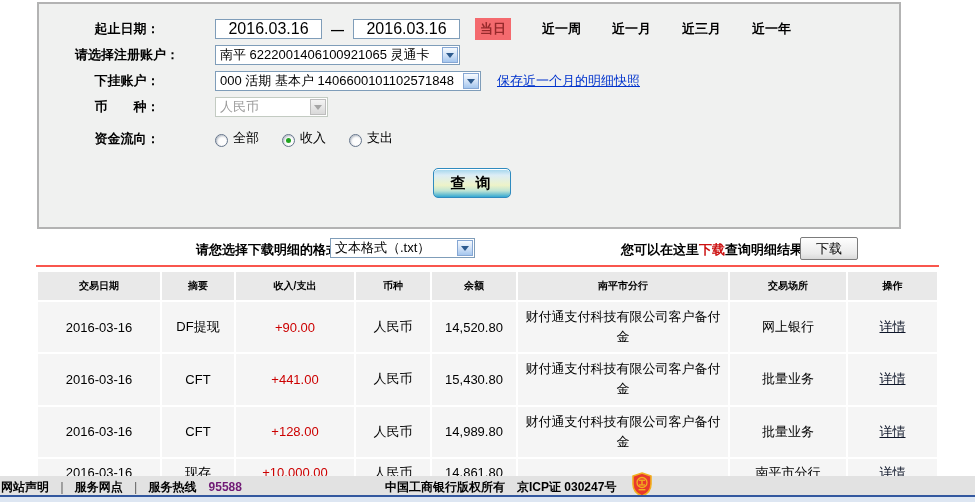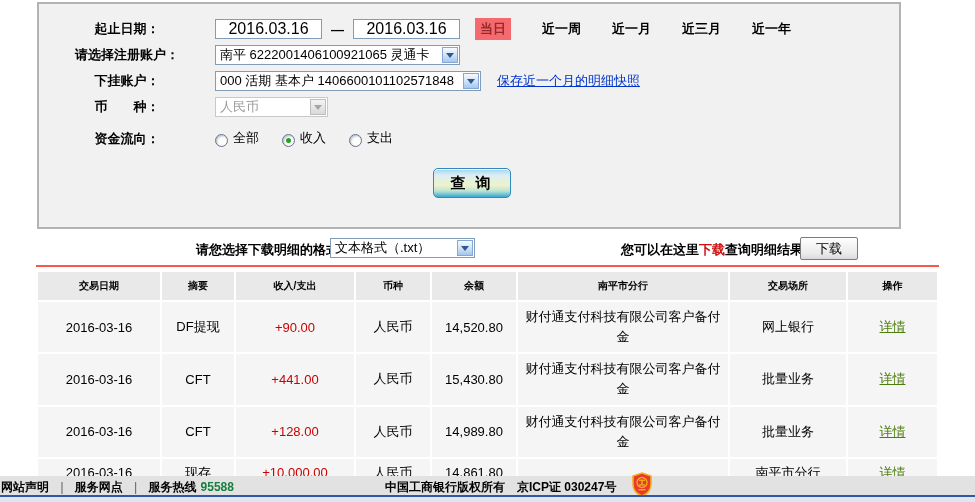--- a/index.html
+++ b/index.html
@@ -84,27 +84,27 @@
 
   .red-line { position:absolute; top:265px; left:36px; width:903px; height:2px; background:#f9564d; }
 
   
   .table-wrap { position:absolute; top:270px; left:36px; }
   table.results { border-collapse:separate; border-spacing:2px; width:903px; table-layout:fixed; background:#fff; }
   table.results th { background:#e9e9e9; font-weight:bold; height:28px; padding:1px 2px; font-size:10px; text-align:center; }
   table.results td { background:#f5f5f5; text-align:center; padding:5px 2px; font-size:13px; word-break:break-all; }
   td.amt { color:#cc0000; }
   td.cp { line-height:1.55; }
-  .detail-link { color:#4d7c0f; text-decoration:underline; cursor:pointer; }
+  .detail-link { color:#0f172a; text-decoration:underline; cursor:pointer; }
 
   
   .footer { position:absolute; top:476px; left:0; width:975px; height:19px; background:#e2e2e2; font-size:12px; font-weight:bold; }
   .f-left { position:absolute; left:1px; top:3px; white-space:nowrap; }
   .f-sep { margin:0 7px; color:#333; font-weight:normal; }
-  .hotline { color:#15803d; margin-left:4px; }
+  .hotline { color:#701a75; margin-left:12px; }
   .f-center { position:absolute; left:385px; top:3px; white-space:pre; }
   .f-shield { position:absolute; left:630px; top:472px; width:24px; height:25px; }
   .bottom-blue { position:absolute; top:495px; left:0; width:975px; height:2px; background:#33589f; }
   .bottom-strip { position:absolute; top:497px; left:0; width:975px; height:5px; background:#dde6f2; }
 </style>
 </head>
 <body>
 
 <div class="panel">
 

